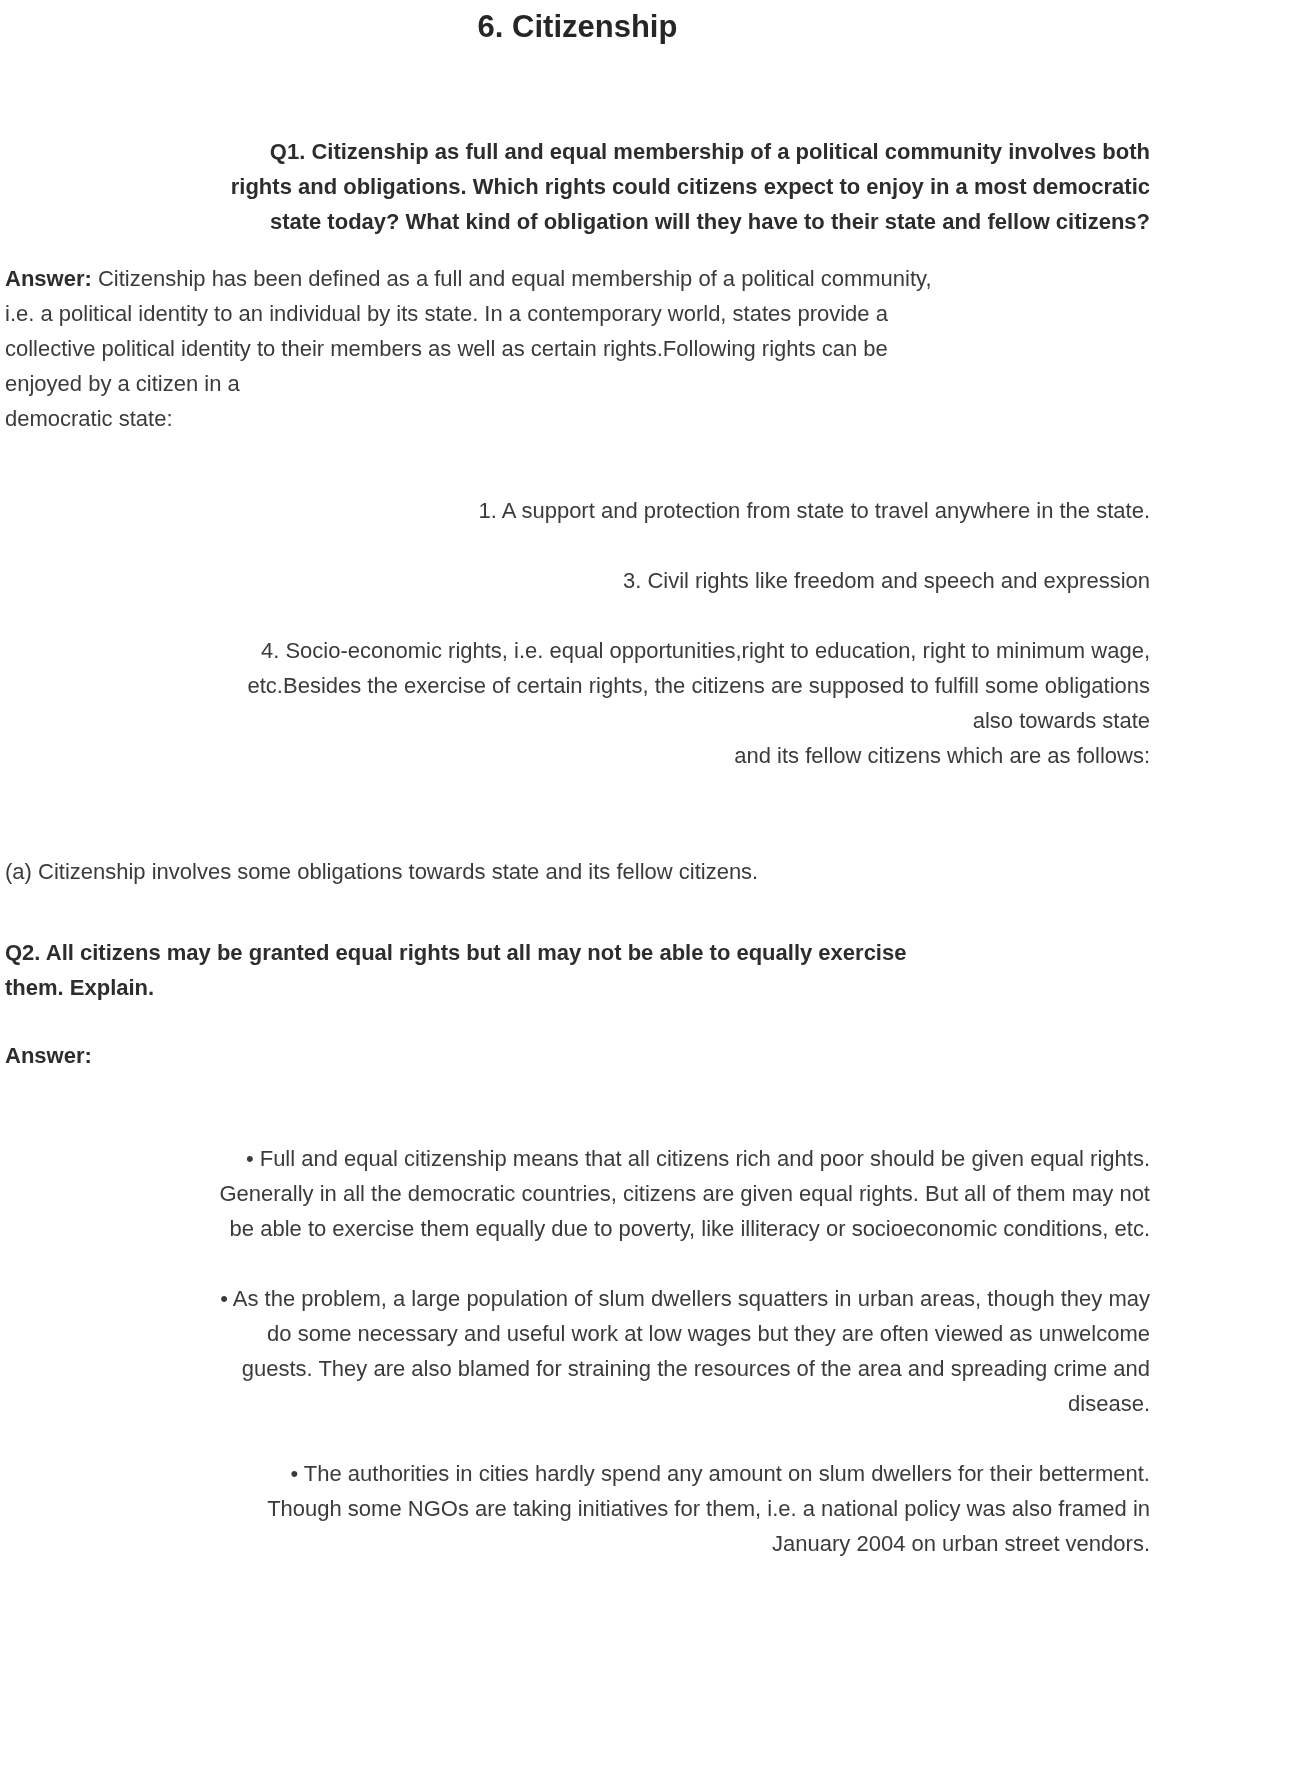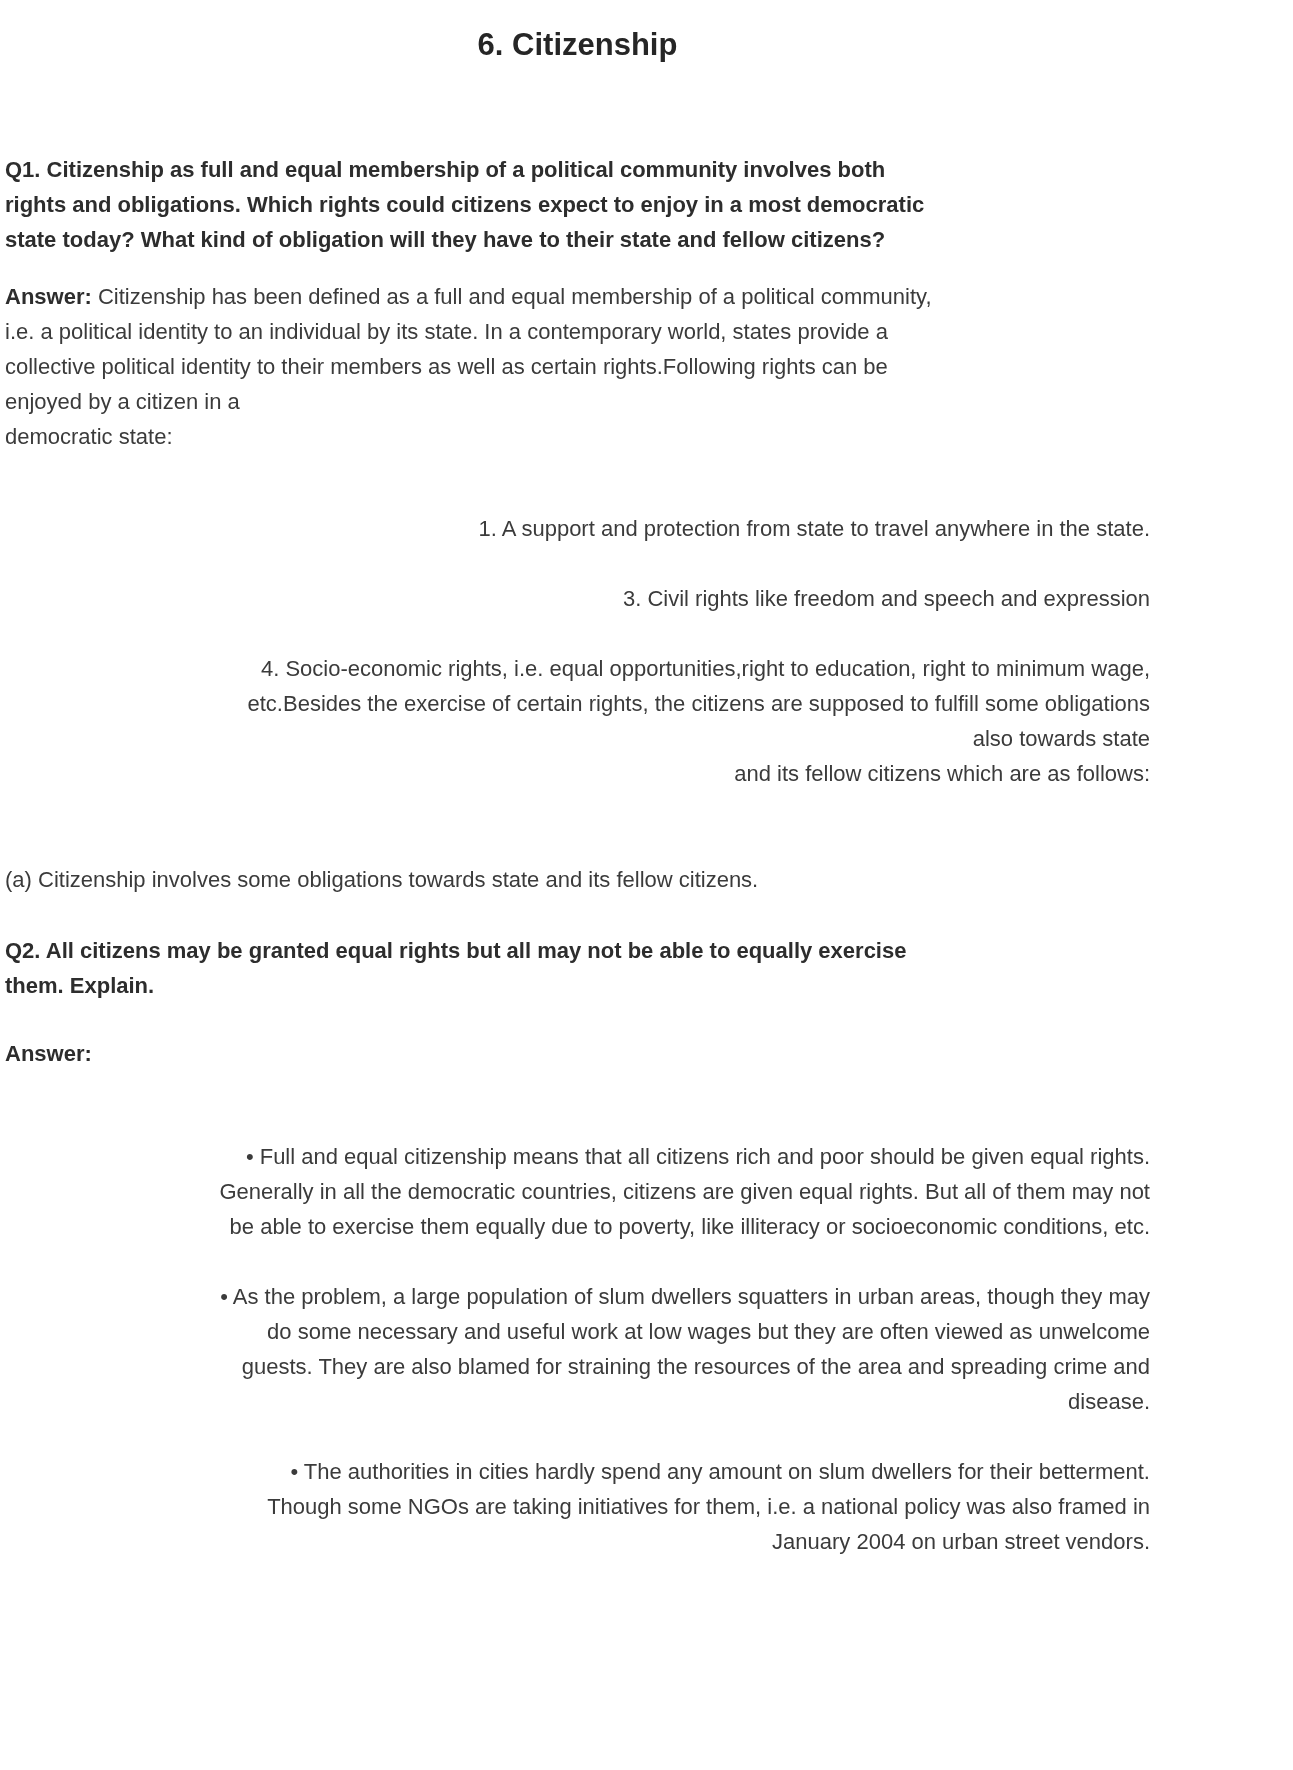--- a/index.html
+++ b/index.html
@@ -17,38 +17,38 @@
     font-size: 22px;
     line-height: 35px;
   }
   .title {
     font-family: "Liberation Sans", sans-serif;
     font-size: 31px;
     line-height: 42px;
     font-weight: bold;
     text-align: center;
     color: #262626;
-    margin-top: 18px;
+    margin-top: 0;
   }
   .q {
     font-weight: bold;
     color: #2d2d2d;
     white-space: pre-line;
   }
   .body {
     white-space: pre-line;
   }
   .b {
     font-weight: bold;
     color: #2d2d2d;
   }
-  .gap    { margin-top: 36px; }
+  .gap    { margin-top: 46px; }
   .gap-sm { margin-top: 22px; }
   .gap-md { margin-top: 33px; }
-  .gap-lg { margin-top: 86px; }
+  .gap-lg { margin-top: 86px; text-align: right; }
   .list > div { white-space: pre-line; text-align: right; }
 </style>
 </head>
 <body>
 
 <div class="page">
 
   <h1 class="title">6. Citizenship</h1>
 
   <p class="q gap-lg">Q1. Citizenship as full and equal membership of a political community involves both

